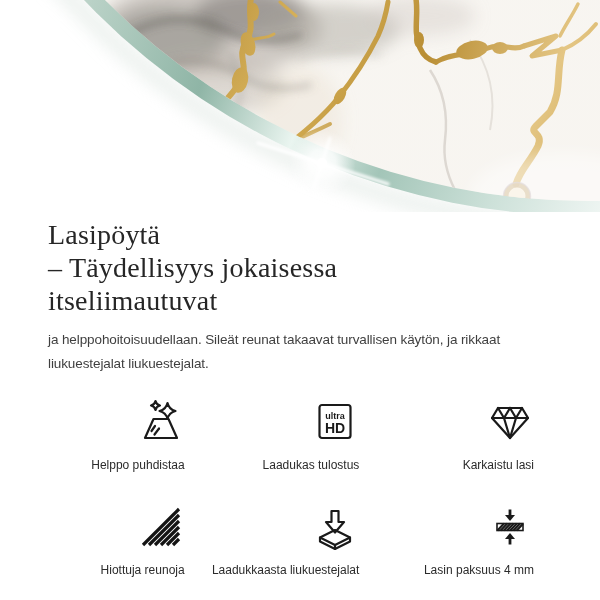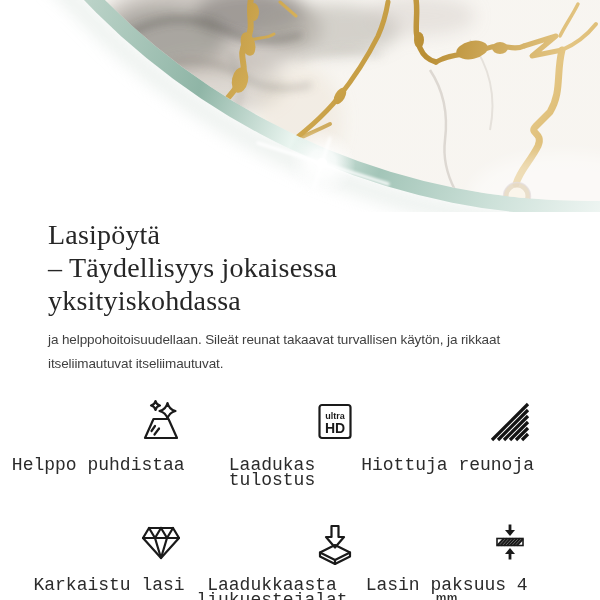--- a/index.html
+++ b/index.html
@@ -7,21 +7,21 @@
   .page{width:544px;height:600px;position:relative;background:#fff;}
   .hero{width:600px;height:212px;overflow:hidden;position:relative;}
   .hero svg{display:block;}
   .heading{margin:6px 48px 0 48px;font-family:"Liberation Serif","DejaVu Serif",serif;color:#262626;font-weight:400;font-size:28px;line-height:33px;letter-spacing:.2px;}
   .heading span{display:block;}
   .description{margin:11px 48px 0 48px;color:#3f3f3f;font-size:13.5px;line-height:24px;letter-spacing:-0.1px;}
   .description div{white-space:nowrap;}
   .features{margin-top:22px;padding:0 10px;display:grid;grid-template-columns:repeat(3,1fr);row-gap:30px;}
   .feature{display:flex;flex-direction:column;align-items:flex-end;text-align:center;}
   .feature .icon{width:48px;height:48px;}
-  .feature .label{margin-top:12px;font-size:18px;color:#2b2b2b;line-height:15px;font-family:Liberation Mono, monospace;}
+  .feature .label{margin-top:12px;font-size:12px;color:#2b2b2b;line-height:15px;}
   .ic{stroke:#1a1a1a;fill:none;stroke-width:2.2;stroke-linejoin:round;stroke-linecap:round;}
   .icf{fill:#1a1a1a;stroke:none;}
   .ictxt{fill:#1a1a1a;font-family:"Liberation Sans",sans-serif;text-anchor:middle;font-weight:700;}
 </style>
 </head>
 <body>
 
 <div class="page">
 
   <div class="hero">
@@ -130,26 +130,26 @@
           <line x1="258" y1="143" x2="388" y2="184" stroke-width="3.4"></line>
           <line x1="330" y1="138" x2="314" y2="188" stroke-width="2.4"></line>
         </g>
         <circle cx="322" cy="163" r="5" fill="#ffffff"></circle>
       </g>
     </svg>
   </div>
 
   <h1 class="heading">
     <span>Lasipöytä</span>
-    <span>– Täydellisyys jokaisessa yksityiskohdassa</span>
+    <span>– Täydellisyys jokaisessa itseliimautuvat</span>
   </h1>
 
   <div class="description">
     <div>ja helppohoitoisuudellaan. Sileät reunat takaavat turvallisen käytön, ja rikkaat</div>
-    <div>itseliimautuvat itseliimautuvat.</div>
+    <div>liukuestejalat liukuestejalat.</div>
   </div>
 
   <div class="features">
 
     <div class="feature">
       <svg class="icon" viewBox="0 0 48 48">
         <path class="ic" d="M16.5,21 L31.5,21 L40,40 L8,40 Z"></path>
         <path class="ic" d="M14.5,33 L18,28" stroke-width="1.8"></path>
         <path class="ic" d="M17.5,36.5 L22,30.5" stroke-width="1.8"></path>
         <path class="ic" d="M30.5,5 Q32,11.5 38.5,13 Q32,14.5 30.5,21 Q29,14.5 22.5,13 Q29,11.5 30.5,5 Z" fill="#ffffff" stroke-width="2"></path>
@@ -158,43 +158,43 @@
       <div class="label">Helppo puhdistaa</div>
     </div>
 
     <div class="feature">
       <svg class="icon" viewBox="0 0 48 48">
         <rect class="ic" x="8.5" y="7" width="31" height="33" rx="2.5" stroke-width="2.6"></rect>
         <text class="ictxt" x="24" y="21" font-size="9">ultra</text>
         <text class="ictxt" x="24" y="34.5" font-size="14">HD</text>
       </svg>
       <div class="label">Laadukas tulostus</div>
+    </div>
+
+    <div class="feature">
+      <svg class="icon" viewBox="0 0 48 48">
+        <path class="ic" d="M12,10 L36,10 L42,20 L24,40 L6,20 Z"></path>
+        <path class="ic" d="M6,20 L42,20" stroke-width="2"></path>
+        <path class="ic" d="M12,10 L18,20 M36,10 L30,20 M24,10 L18,20 M24,10 L30,20 M18,20 L24,40 M30,20 L24,40" stroke-width="2"></path>
+      </svg>
+      <div class="label">Karkaistu lasi</div>
     </div>
 
     <div class="feature">
       <svg class="icon" viewBox="0 0 48 48">
         <g stroke="#141414" stroke-width="3.2" stroke-linecap="butt">
           <line x1="6" y1="42" x2="42" y2="6"></line>
           <line x1="12" y1="42" x2="42" y2="12"></line>
           <line x1="18" y1="42" x2="42" y2="18"></line>
           <line x1="24" y1="42" x2="42" y2="24"></line>
           <line x1="30" y1="42" x2="42" y2="30"></line>
           <line x1="36" y1="42" x2="42" y2="36"></line>
         </g>
       </svg>
       <div class="label">Hiottuja reunoja</div>
-    </div>
-
-    <div class="feature">
-      <svg class="icon" viewBox="0 0 48 48">
-        <path class="ic" d="M12,10 L36,10 L42,20 L24,40 L6,20 Z"></path>
-        <path class="ic" d="M6,20 L42,20" stroke-width="2"></path>
-        <path class="ic" d="M12,10 L18,20 M36,10 L30,20 M24,10 L18,20 M24,10 L30,20 M18,20 L24,40 M30,20 L24,40" stroke-width="2"></path>
-      </svg>
-      <div class="label">Karkaistu lasi</div>
     </div>
 
     <div class="feature">
       <svg class="icon" viewBox="0 0 48 48">
         <path class="ic" d="M24,27 L39,34.5 L24,42 L9,34.5 Z" stroke-width="2"></path>
         <path class="ic" d="M9,34.5 L9,38.5 L24,46 L39,38.5 L39,34.5" stroke-width="2"></path>
         <path class="ic" d="M24,42 L24,46" stroke-width="2"></path>
         <path class="ic" d="M20.5,8 L27.5,8 L27.5,19 L33,19 L24,29.5 L15,19 L20.5,19 Z" fill="#ffffff"></path>
       </svg>
       <div class="label">Laadukkaasta liukuestejalat</div>

